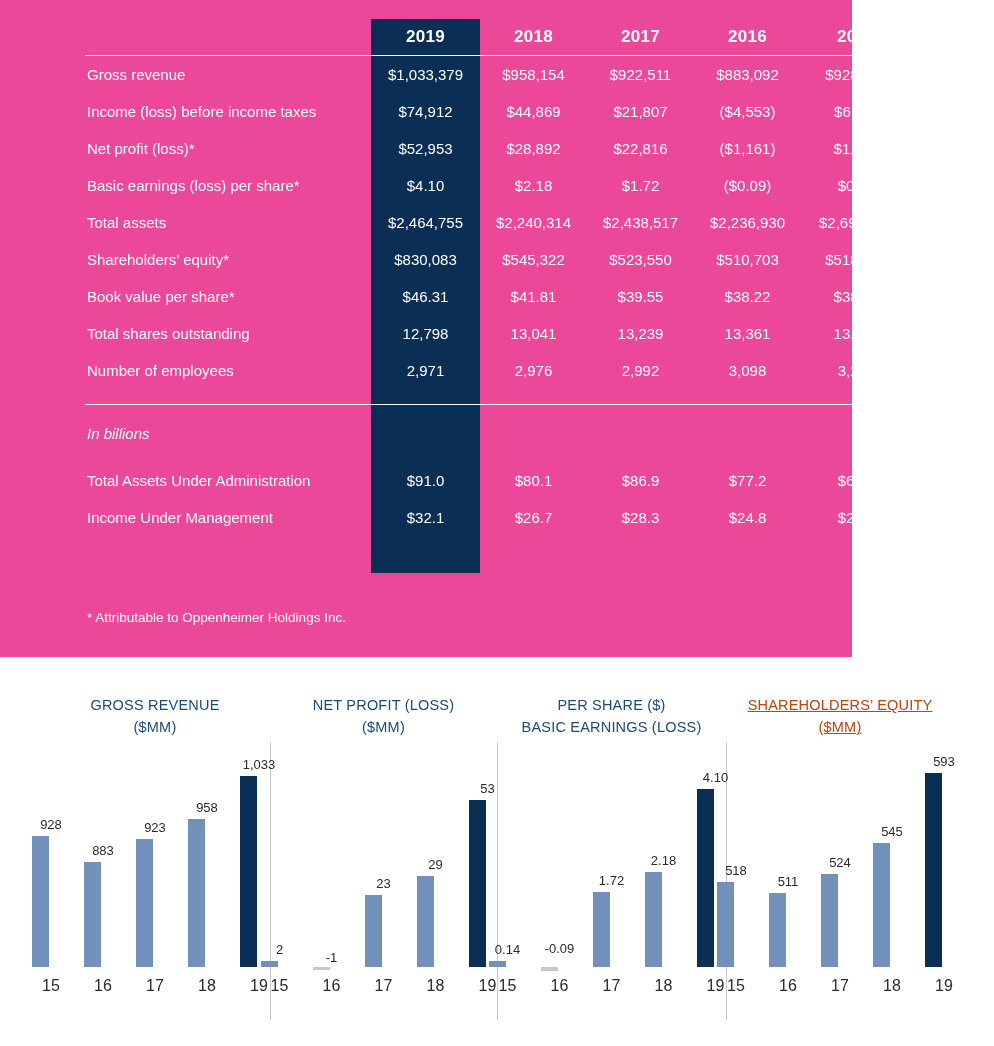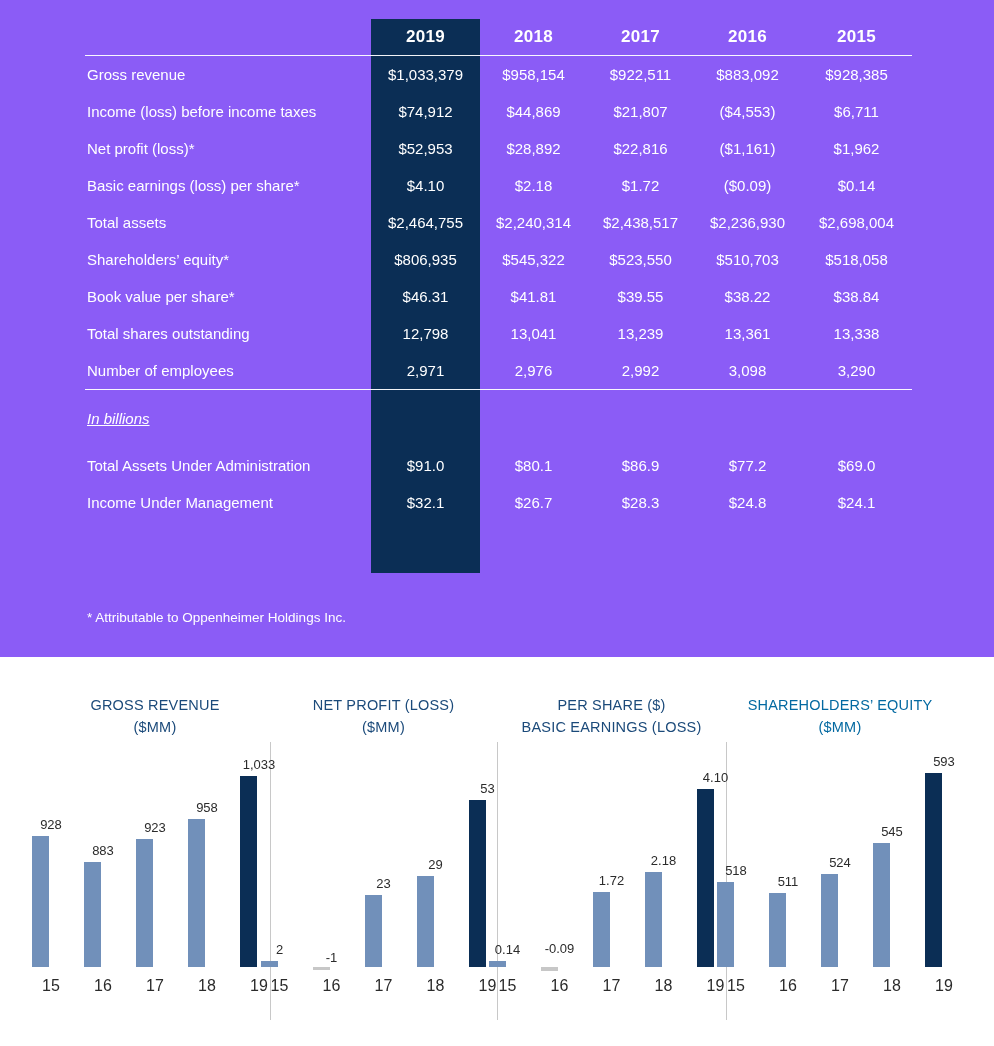--- a/index.html
+++ b/index.html
@@ -4,22 +4,22 @@
 <style>
   html,body { margin:0; padding:0; background:#ffffff; }
   .stage {
     position:relative; width:994px; height:1046px;
     font-family:"Liberation Sans", sans-serif;
     background:#ffffff; overflow:hidden;
   }
 
   
   .panel {
-    position:absolute; left:0; top:0; width:994px; height:657px;
-    background:#8b5cf6; color:#ffffff;
+    position:absolute; left:0; top:0; width:852px; height:657px;
+    background:#ec4899; color:#ffffff;
   }
   .highlight-col {
     position:absolute; left:371px; top:19px; width:109px; height:554px;
     background:#0b2e55; z-index:1;
   }
   .fin-table { position:absolute; left:85px; top:19px; width:827px; z-index:2; }
   .row {
     display:grid;
     grid-template-columns:286px 109px 107px 107px 107px 111px;
     align-items:center;
@@ -29,21 +29,21 @@
   .row.data { height:37px; }
   .cell { white-space:nowrap; }
   .cell.label { font-size:15px; padding-left:2px; }
   .cell.val { text-align:center; font-size:15px; }
   .note-row { min-height:57px; align-items:start; }
   .note {
     font-style:italic; font-size:13.5px; line-height:20px; padding-top:9px;
   }
   .section2-head {
     border-top:1px solid rgba(255,255,255,.95);
-    height:39px; align-items:center;text-decoration:underline;
+    margin-top:15px; height:39px; align-items:center;
   }
   .section2-head .note { padding-top:0; }
   .footnote {
     position:absolute; left:87px; top:610px; z-index:2;
     font-size:13.5px; color:#ffffff;
   }
 
   
   .charts { position:absolute; left:0; top:657px; width:994px; height:389px; background:#ffffff; }
   .chart { position:absolute; top:0; height:389px; }
@@ -123,21 +123,21 @@
           <div class="row data">
             <div class="cell label">Total assets</div>
             <div class="cell val">$2,464,755</div>
             <div class="cell val">$2,240,314</div>
             <div class="cell val">$2,438,517</div>
             <div class="cell val">$2,236,930</div>
             <div class="cell val">$2,698,004</div>
           </div>
           <div class="row data">
             <div class="cell label">Shareholders’ equity*</div>
-            <div class="cell val">$806,935</div>
+            <div class="cell val">$830,083</div>
             <div class="cell val">$545,322</div>
             <div class="cell val">$523,550</div>
             <div class="cell val">$510,703</div>
             <div class="cell val">$518,058</div>
           </div>
           <div class="row data">
             <div class="cell label">Book value per share*</div>
             <div class="cell val">$46.31</div>
             <div class="cell val">$41.81</div>
             <div class="cell val">$39.55</div>
@@ -292,21 +292,21 @@
             </div>
             <div class="barcol">
               <div class="bar" style="bottom: 55px; height: 178.3px; background: rgb(11, 46, 85);"></div>
               <div class="bar-val" style="bottom: 237.35px;">4.10</div>
               <div class="bar-tick">19</div>
             </div>
           </div>
         </div>
       </div>
       <div class="chart" style="left: 726px; width: 228px;">
-        <div class="chart-title" style="color: #0369a1;">
+        <div class="chart-title" style="color: #c2410c; text-decoration: underline;">
           <div>SHAREHOLDERS’ EQUITY</div>
           <div>($MM)</div>
         </div>
         <div class="plot">
           <div class="bars">
             <div class="barcol">
               <div class="bar" style="bottom: 55px; height: 84.7px; background: rgb(113, 144, 186);"></div>
               <div class="bar-val" style="bottom: 143.68px;">518</div>
               <div class="bar-tick">15</div>
             </div>

